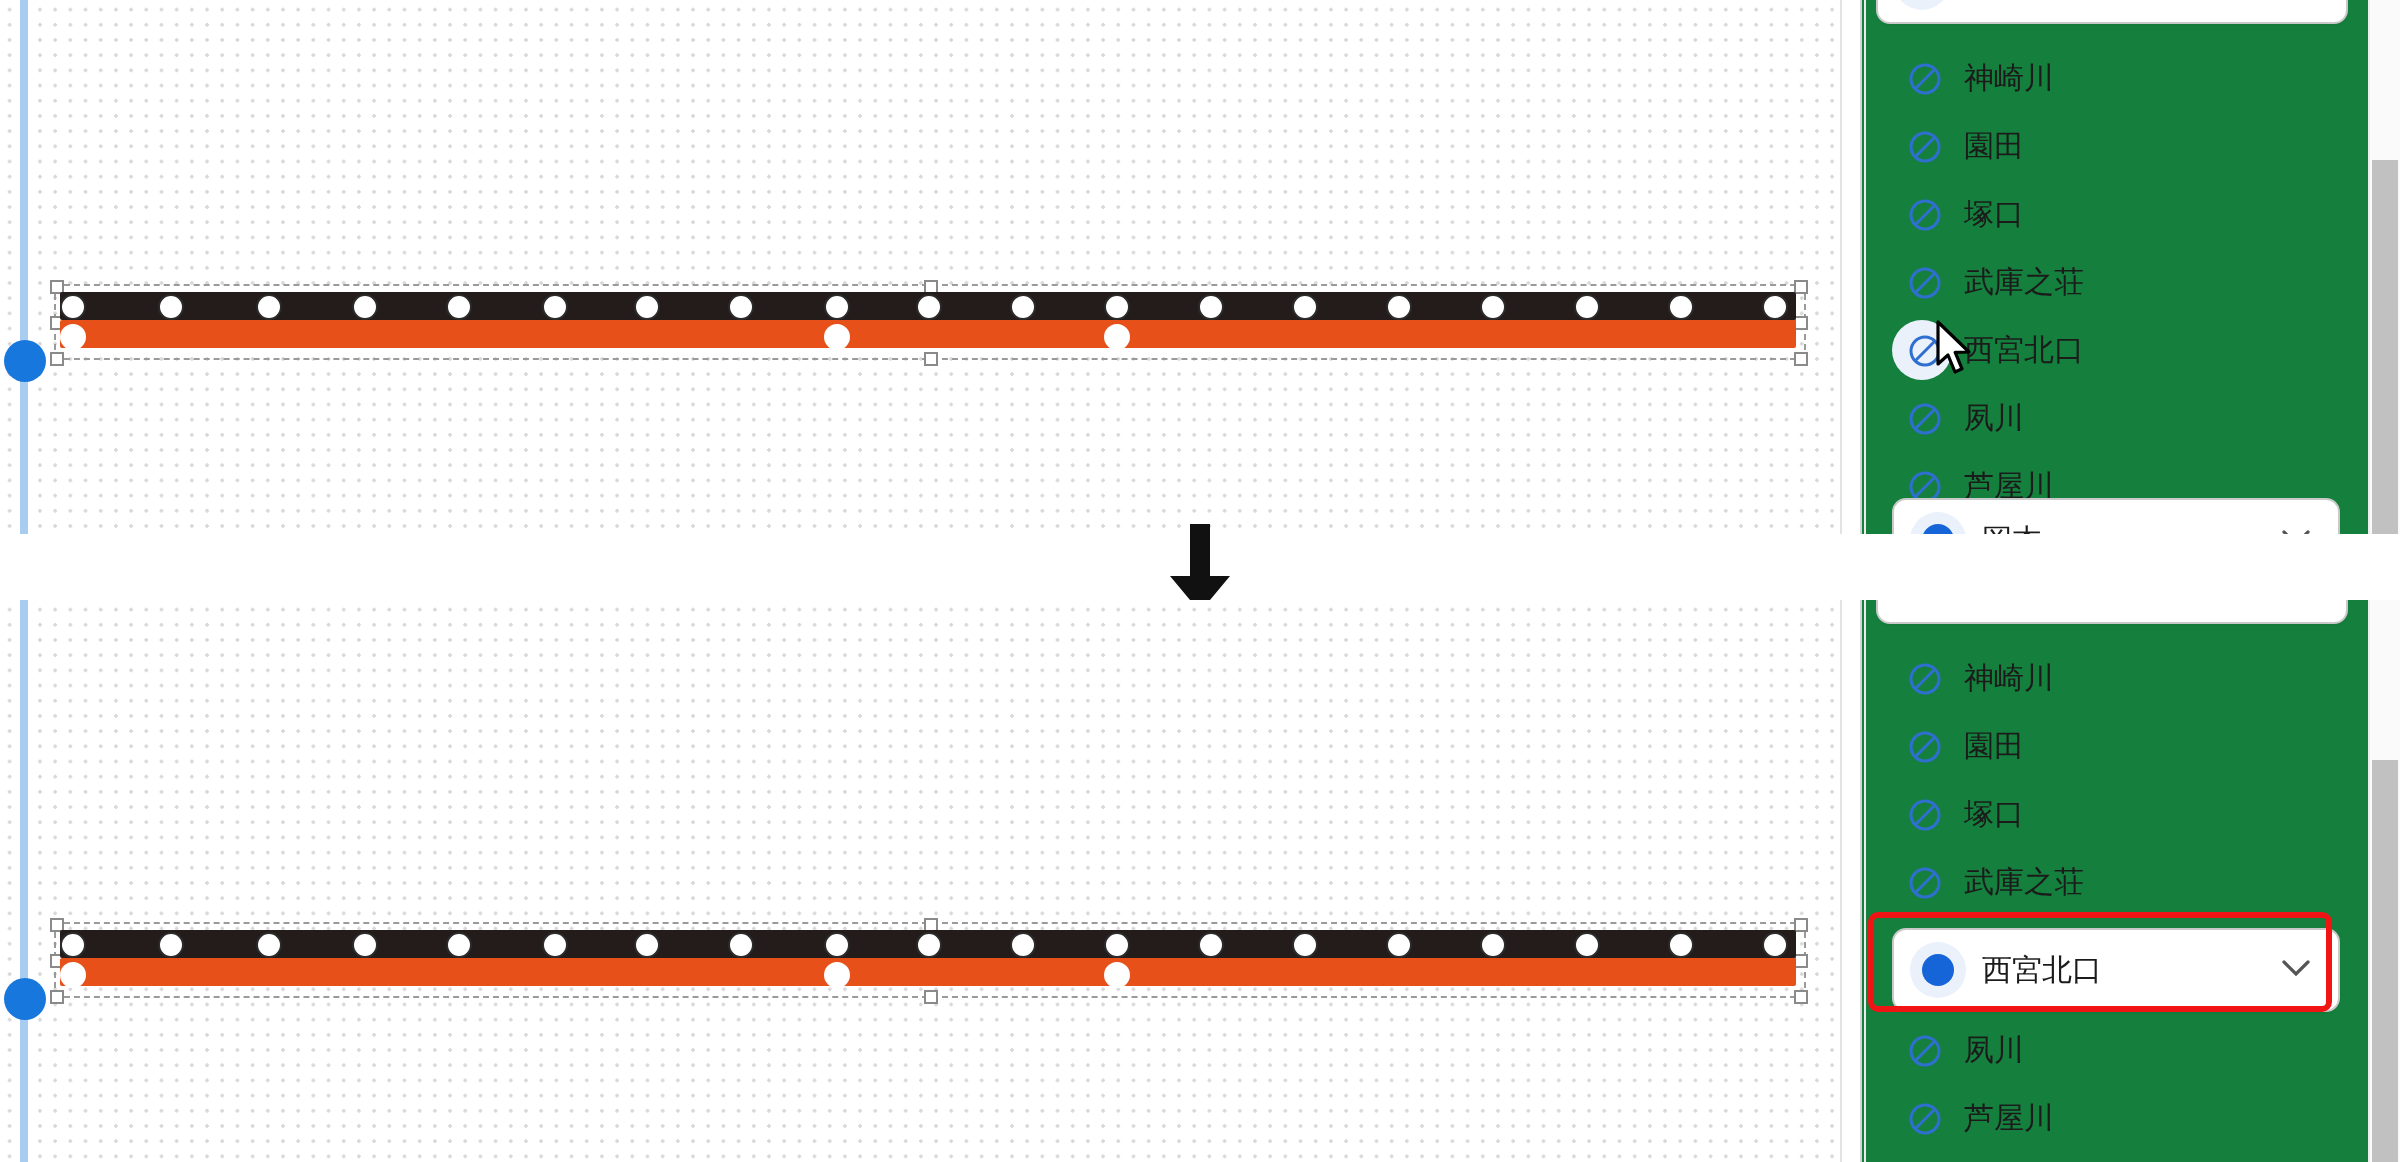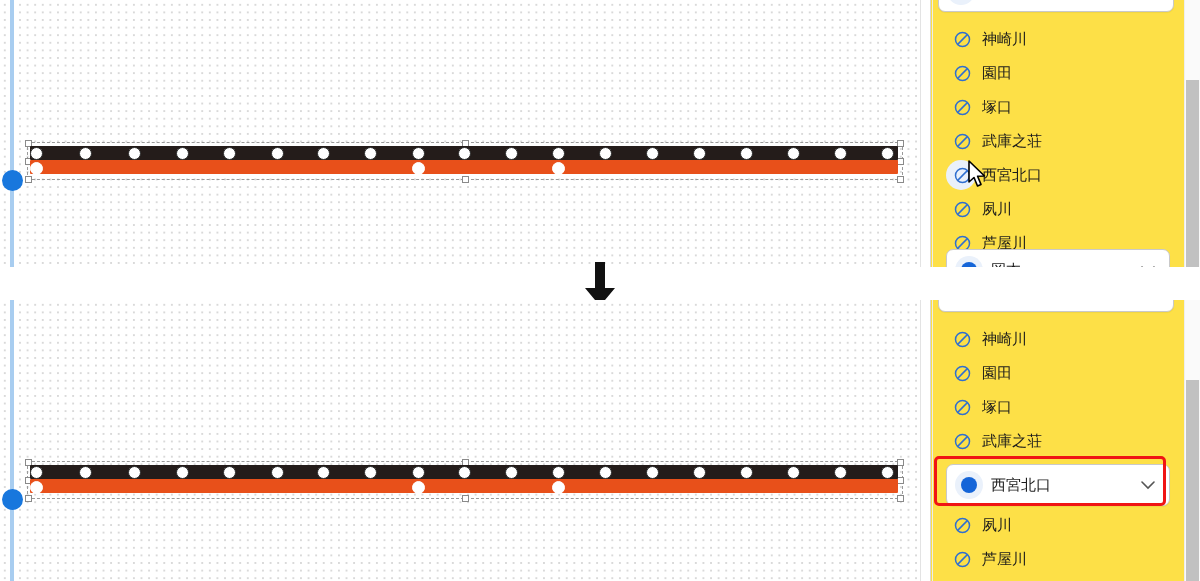--- a/index.html
+++ b/index.html
@@ -37,21 +37,21 @@
   .line-orange{position:absolute;left:0;height:14px;background:#e8501a;border-radius:1px;}
   .sel-frame{position:absolute;border:1px dashed #9a9a9a;}
   .sel-handle{position:absolute;width:5px;height:5px;background:#ffffff;border:1px solid #8a8a8a;}
 
   .stop{position:absolute;width:11px;height:11px;border-radius:50%;background:#ffffff;border:1px solid #2b2b2b;}
   .stop.on-orange{border-color:#ffffff;background:#ffffff;}
 
   
   .panel{
     position:absolute;top:0;left:930px;width:270px;height:100%;
-    background:#fde047;overflow:hidden;
+    background:#15803d;overflow:hidden;
   }
   .panel-inner{position:absolute;left:0;top:0;width:252px;height:100%;}
   .panel-divider{position:absolute;left:0;top:0;width:1px;height:100%;background:#d6d6d6;}
   .panel-divider2{position:absolute;left:2px;top:0;width:1px;height:100%;background:#ececec;}
 
   .list{position:absolute;left:6px;top:0;width:240px;}
   .row{
     position:relative;display:flex;align-items:center;height:34px;
     padding-left:20px;box-sizing:border-box;
   }

